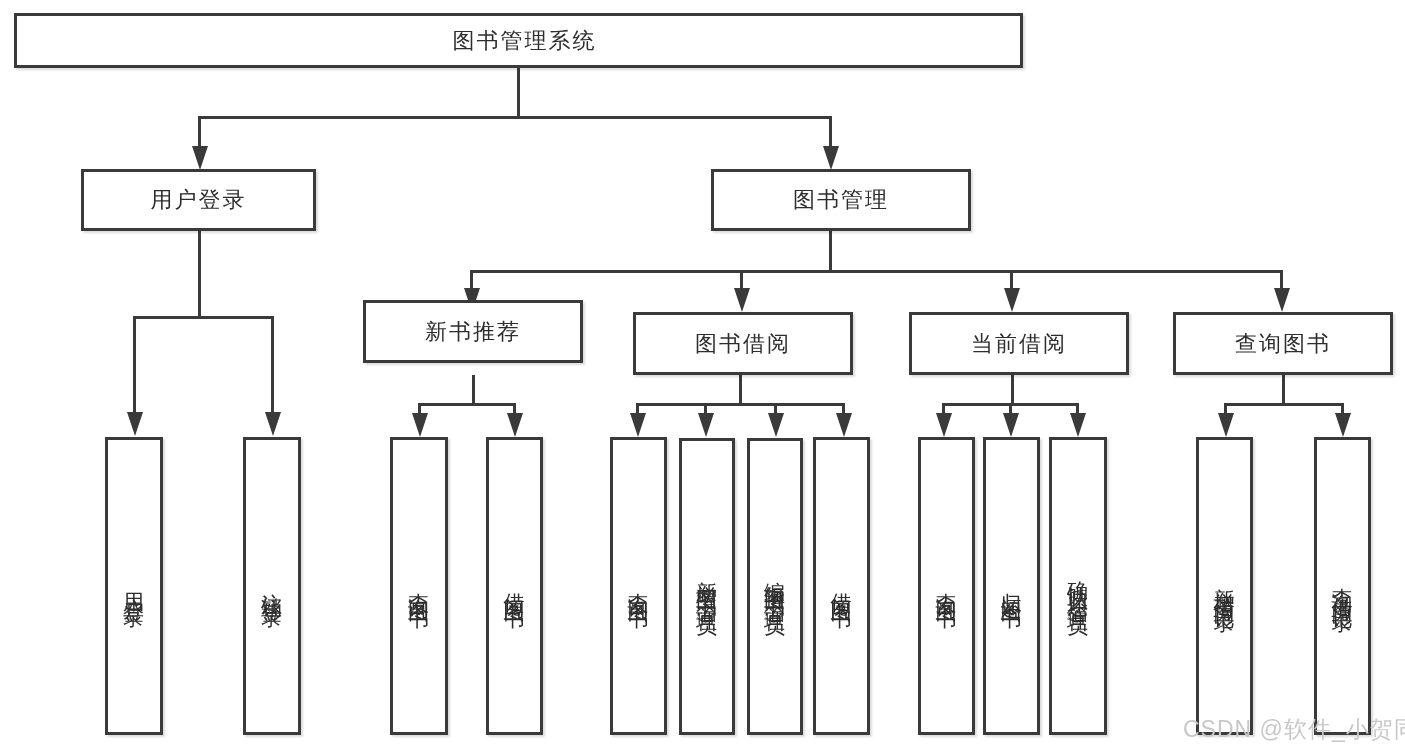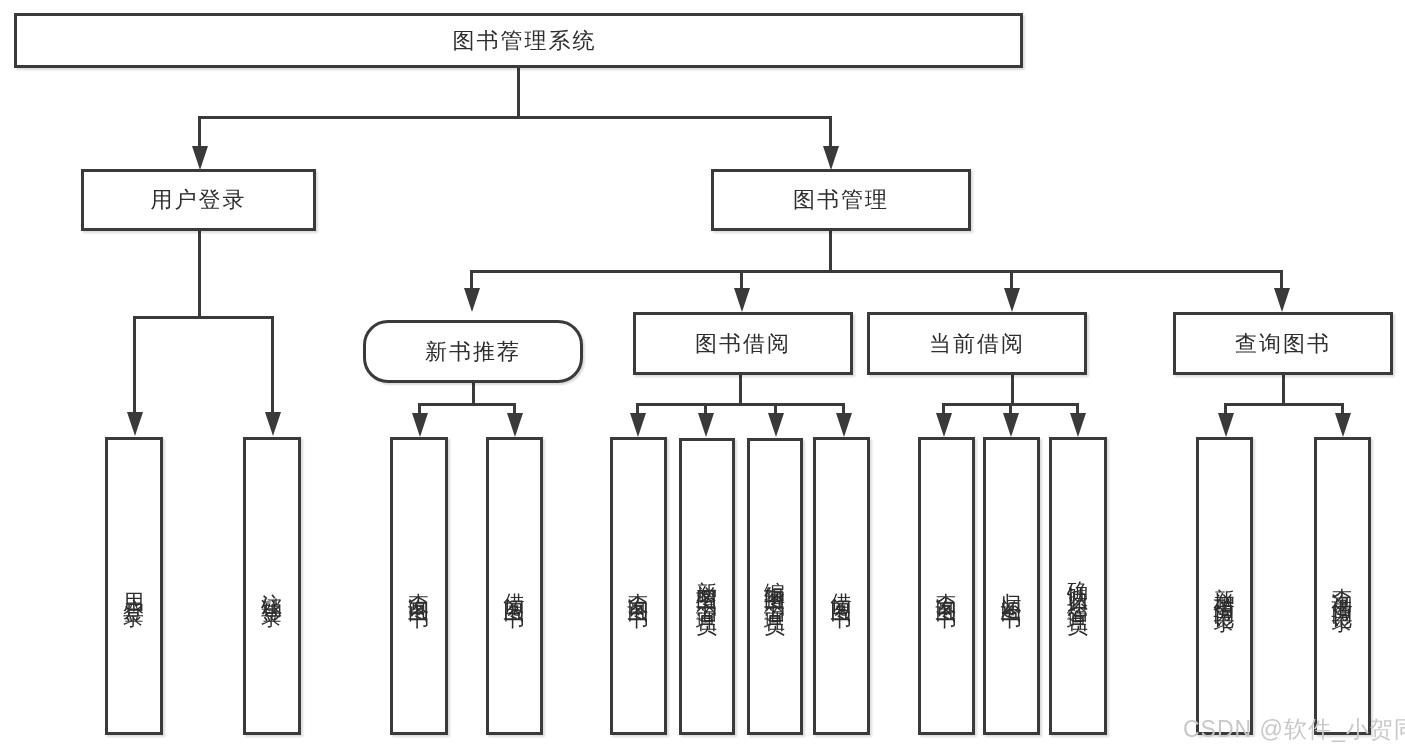--- a/index.html
+++ b/index.html
@@ -83,27 +83,27 @@
     <span class="h-label">图书管理系统</span>
   </div>
 
   <div class="box" style="left:81px;top:169px;width:235px;height:62px;">
     <span class="h-label">用户登录</span>
   </div>
   <div class="box" style="left:711px;top:169px;width:260px;height:62px;">
     <span class="h-label">图书管理</span>
   </div>
 
-  <div class="box" style="left:363px;top:320px;width:220px;height:63px;border-radius:25px;">
+  <div class="box" style="left:363px;top:300px;width:220px;height:63px;">
     <span class="h-label">新书推荐</span>
   </div>
   <div class="box" style="left:633px;top:312px;width:220px;height:63px;">
     <span class="h-label">图书借阅</span>
   </div>
-  <div class="box" style="left:867px;top:312px;width:220px;height:63px;">
+  <div class="box" style="left:909px;top:312px;width:220px;height:63px;">
     <span class="h-label">当前借阅</span>
   </div>
   <div class="box" style="left:1173px;top:312px;width:220px;height:63px;">
     <span class="h-label">查询图书</span>
   </div>
 
   <div class="box" style="left:105px;top:437px;width:58px;height:298px;">
     <span class="v-label">用户登录</span>
   </div>
   <div class="box" style="left:243px;top:437px;width:58px;height:298px;">

